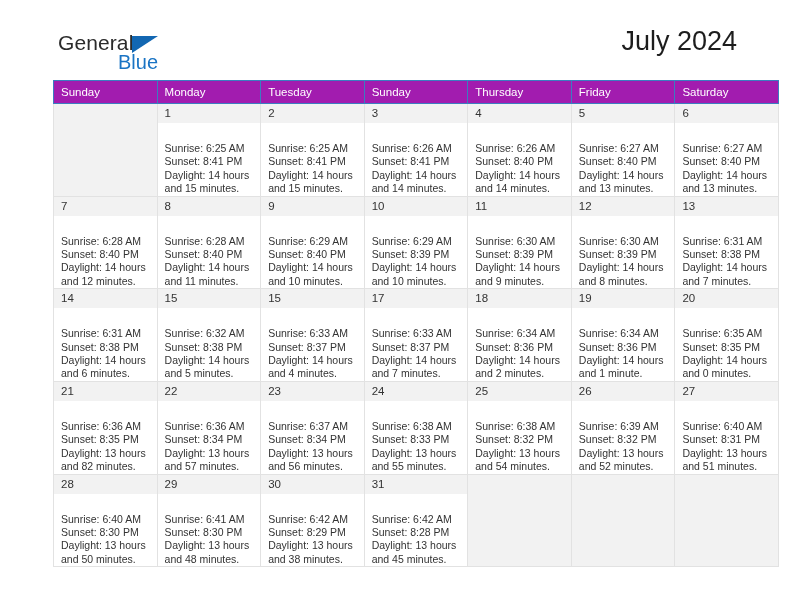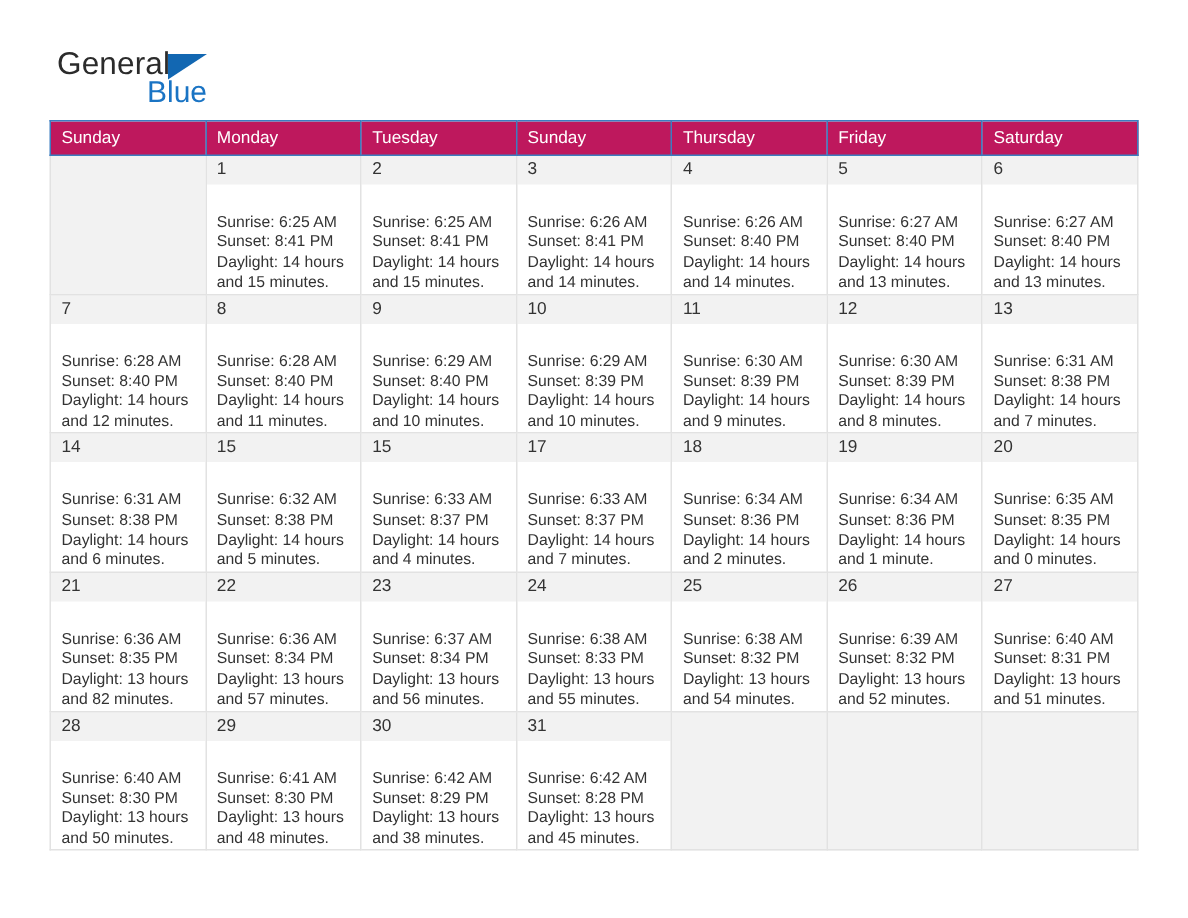--- a/index.html
+++ b/index.html
@@ -12,21 +12,21 @@
     height: 612px;
     font-family: "Liberation Sans", sans-serif;
     color: #222222;
     overflow: hidden;
   }
   .page {
     position: relative;
     width: 792px;
     height: 460px;
     box-sizing: border-box;
-    padding: 0 33px;
+    padding: 0 53px;
   }
 
   
   .header {
     display: flex;
     align-items: flex-start;
     justify-content: space-between;
     padding-top: 26px;
     height: 74px;
     box-sizing: border-box;
@@ -84,21 +84,21 @@
   }
 
   
   .calendar {
     width: 726px;
     border-collapse: collapse;
     table-layout: fixed;
     margin-top: 6px;
   }
   .calendar th {
-    background: #be185d;
+    background: #a21caf;
     color: #ffffff;
     font-size: 11.5px;
     font-weight: normal;
     text-align: left;
     padding: 5px 0 5px 7px;
     height: 12px;
     border: 1px solid #3b7dc0;
   }
   .calendar td {
     vertical-align: top;
@@ -134,20 +134,21 @@
 
 <div class="page">
 
   <div class="header">
     <div class="brand">
       <span class="brand-general">General</span>
       <span class="brand-triangle"></span>
       <span class="brand-blue">Blue</span>
     </div>
     <div class="titles">
+      <h1 class="cal-title">July 2024</h1>
     </div>
   </div>
 
   <table class="calendar">
     <thead>
       <tr>
         <th>Sunday</th>
         <th>Monday</th>
         <th>Tuesday</th>
         <th>Sunday</th>

